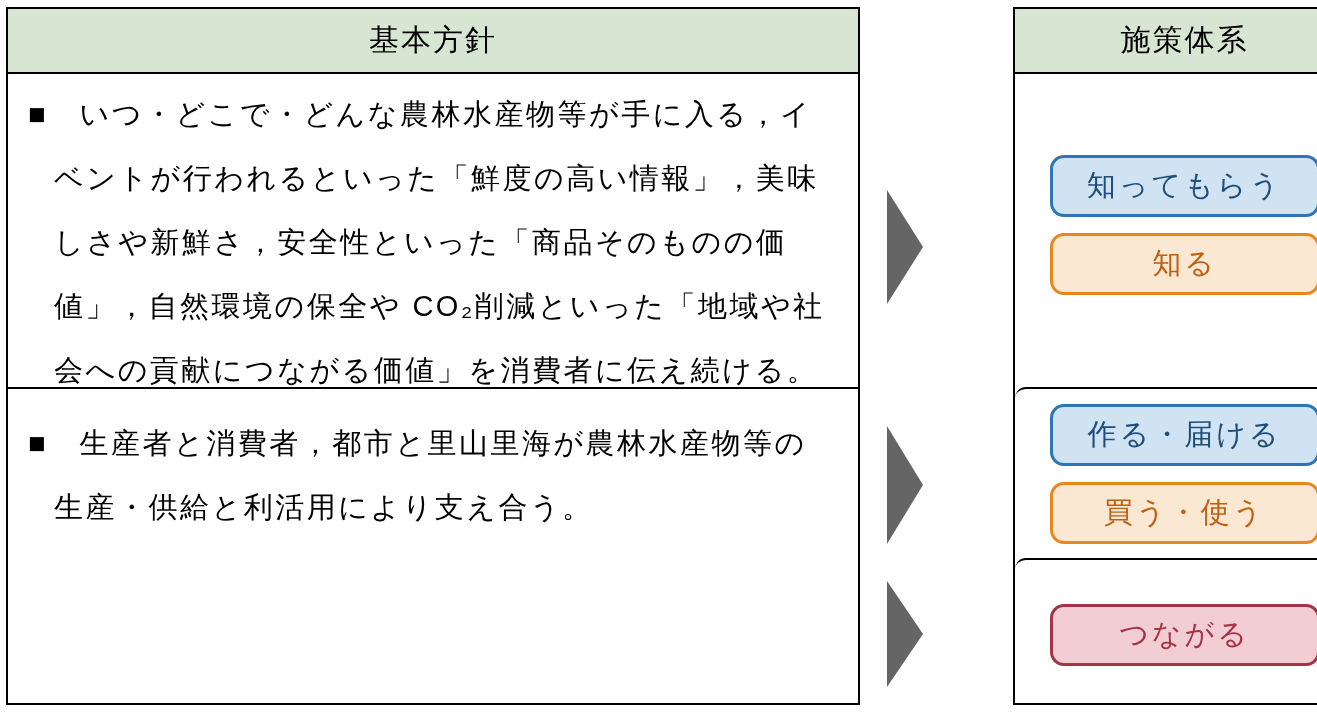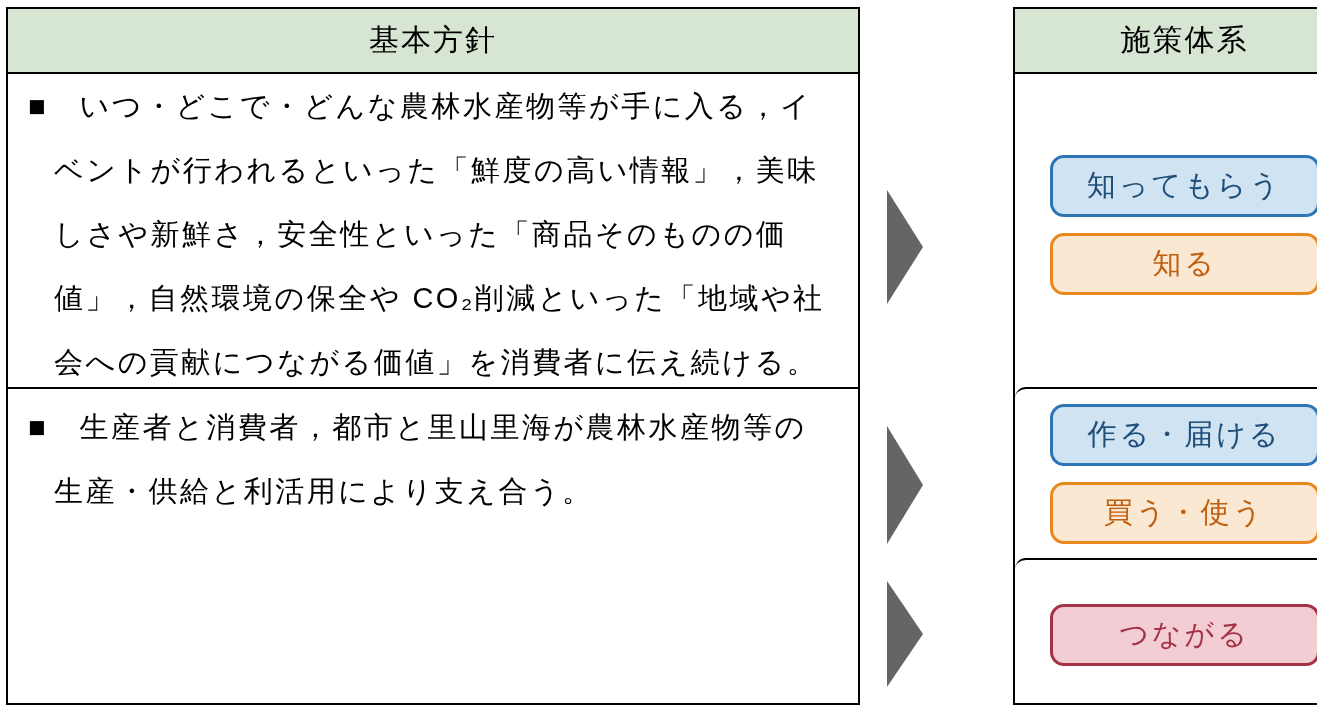--- a/index.html
+++ b/index.html
@@ -25,30 +25,30 @@
     background: #fff;
   }
   .table-head {
     background: #d7e6d2;
     border-bottom: 2px solid #000;
     display: flex; align-items: center; justify-content: center;
     font-size: 30px; letter-spacing: 2px;
   }
   .trow { overflow: hidden; }
   .trow.bordered { border-top: 2px solid #000; }
-  .trow.r2, .trow.r3 { padding-top: 6px; }
+  .trow.r2, .trow.r3 { padding-top: 14px; }
   .trow.r3 { padding-top: 6px; }
   .text-line {
     font-size: 29px;
     line-height: 64px;
     letter-spacing: 2.5px;
     margin-left: 46px;
     white-space: nowrap;
   }
-  .text-line.first { margin-left: 20px; }
+  .text-line.first { margin-left: 20px; margin-top: 8px; }
 
   
   .flow-arrow {
     position: absolute;
     left: 887px;
     width: 36px;
     background: #656565;
     clip-path: polygon(0 0, 100% 50%, 0 100%);
   }
   .arrow-1 { top: 190px; height: 114px; }

